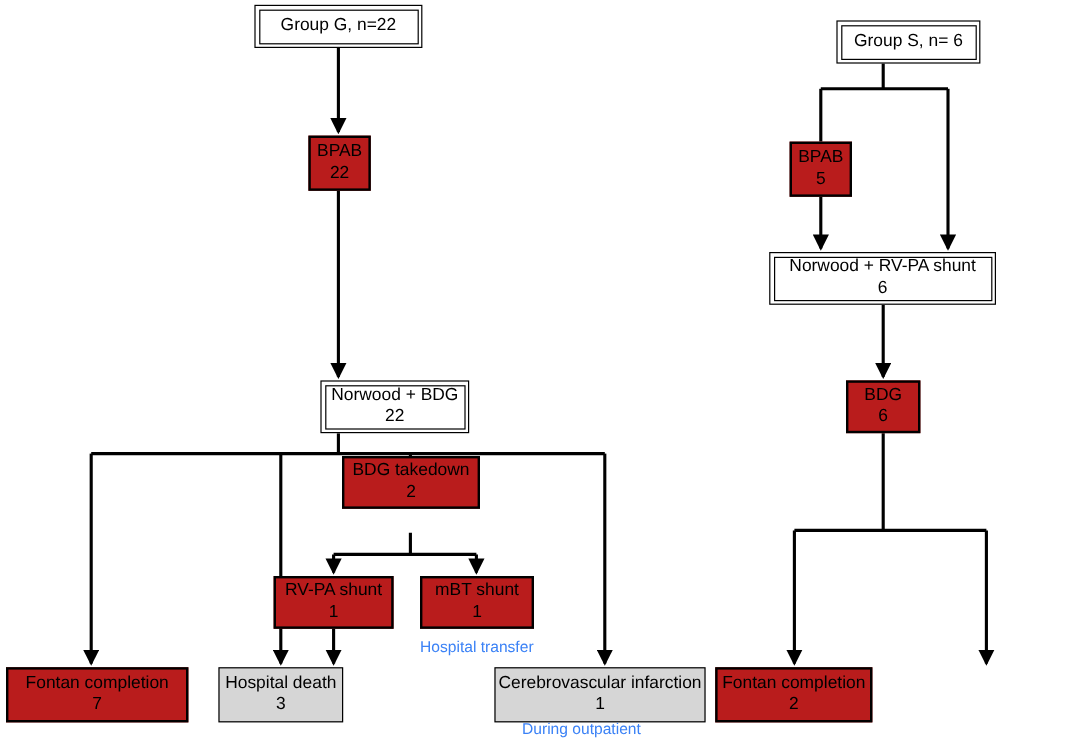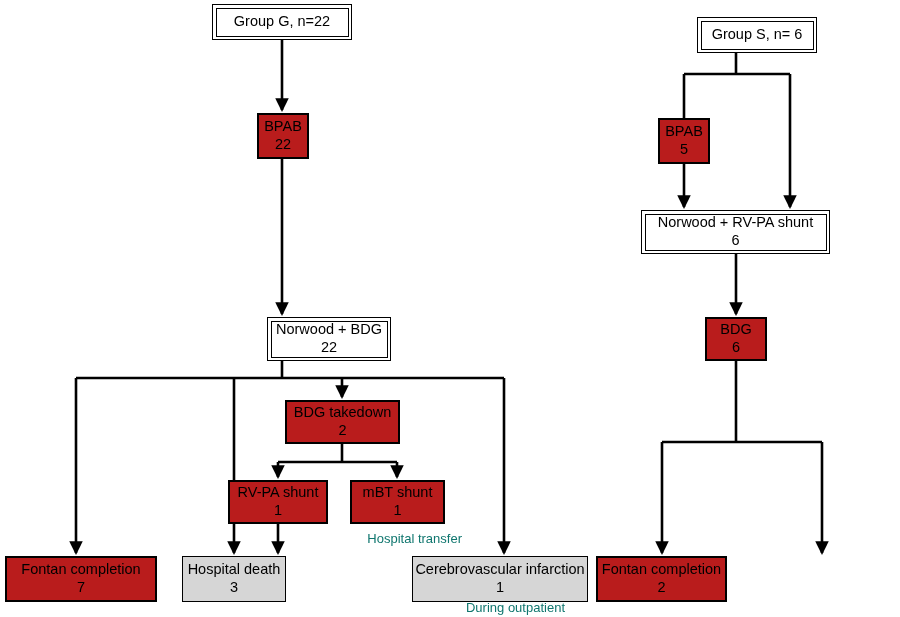--- a/index.html
+++ b/index.html
@@ -55,23 +55,23 @@
   }
   .node.shaded {
     background: #d6d6d6;
     border-width: 1.6px;
   }
   .node .lbl { display: block; white-space: nowrap; }
   .node .cnt { display: block; }
   .caption {
     position: absolute;
     font-size: 13px;
-    color: #0f766e;
+    color: #3b82f6;
     white-space: nowrap;
-    text-align: right;
+    text-align: left;
     z-index: 6;
   }
 </style>
 </head>
 <body>
 
 <div id="canvas">
 
   <svg id="edges" viewBox="0 0 900 617">
     <defs>
@@ -141,21 +141,21 @@
         <span class="lbl">Norwood + BDG</span>
         <span class="cnt">22</span>
       </div>
     </div>
     <div class="node dbl" style="left: 641px; top: 210px; width: 189px; height: 44px;">
       <div class="inner">
         <span class="lbl">Norwood + RV-PA shunt</span>
         <span class="cnt">6</span>
       </div>
     </div>
-    <div class="node" style="left: 285px; top: 400px; width: 115px; height: 44px;">
+    <div class="node" style="left: 285px; top: 380px; width: 115px; height: 44px;">
       <span class="lbl">BDG takedown</span>
       <span class="cnt">2</span>
     </div>
     <div class="node" style="left: 705px; top: 317px; width: 62px; height: 44px;">
       <span class="lbl">BDG</span>
       <span class="cnt">6</span>
     </div>
     <div class="node" style="left: 228px; top: 480px; width: 100px; height: 44px;">
       <span class="lbl">RV-PA shunt</span>
       <span class="cnt">1</span>

